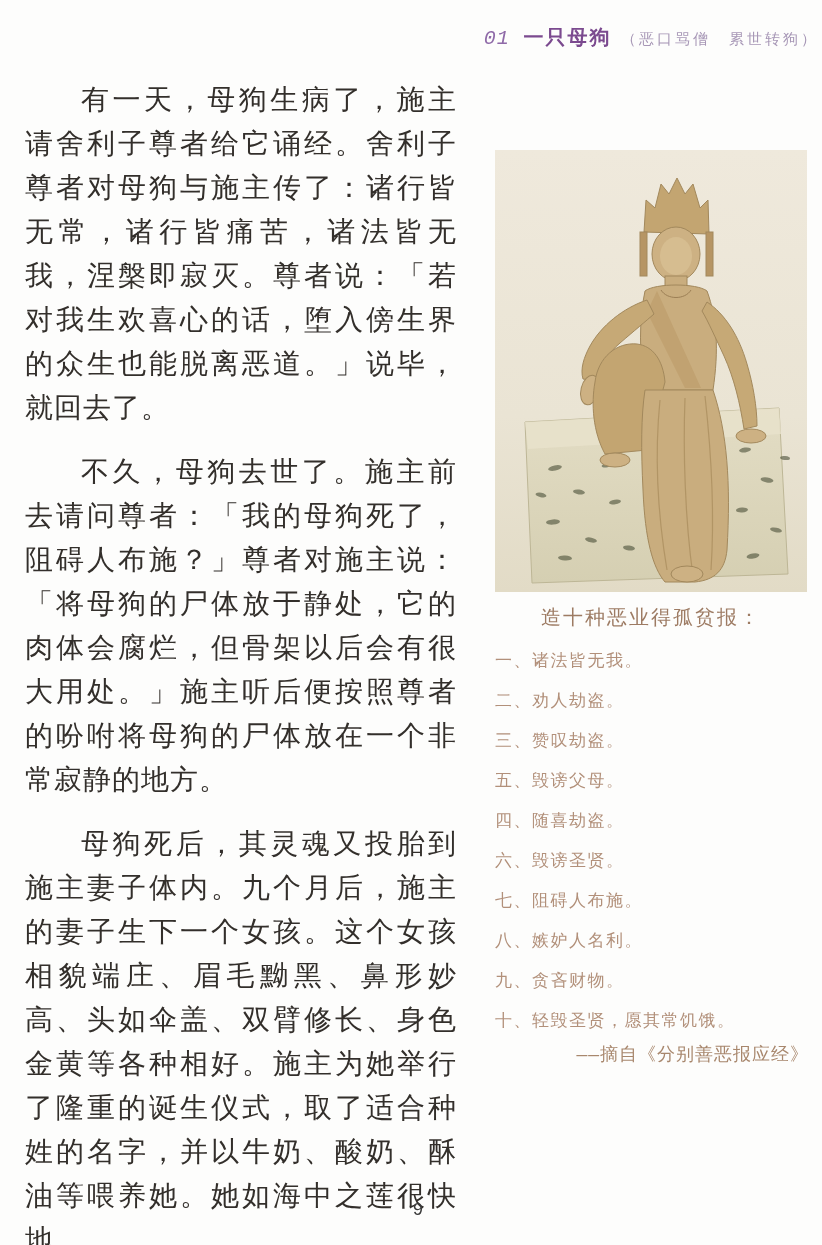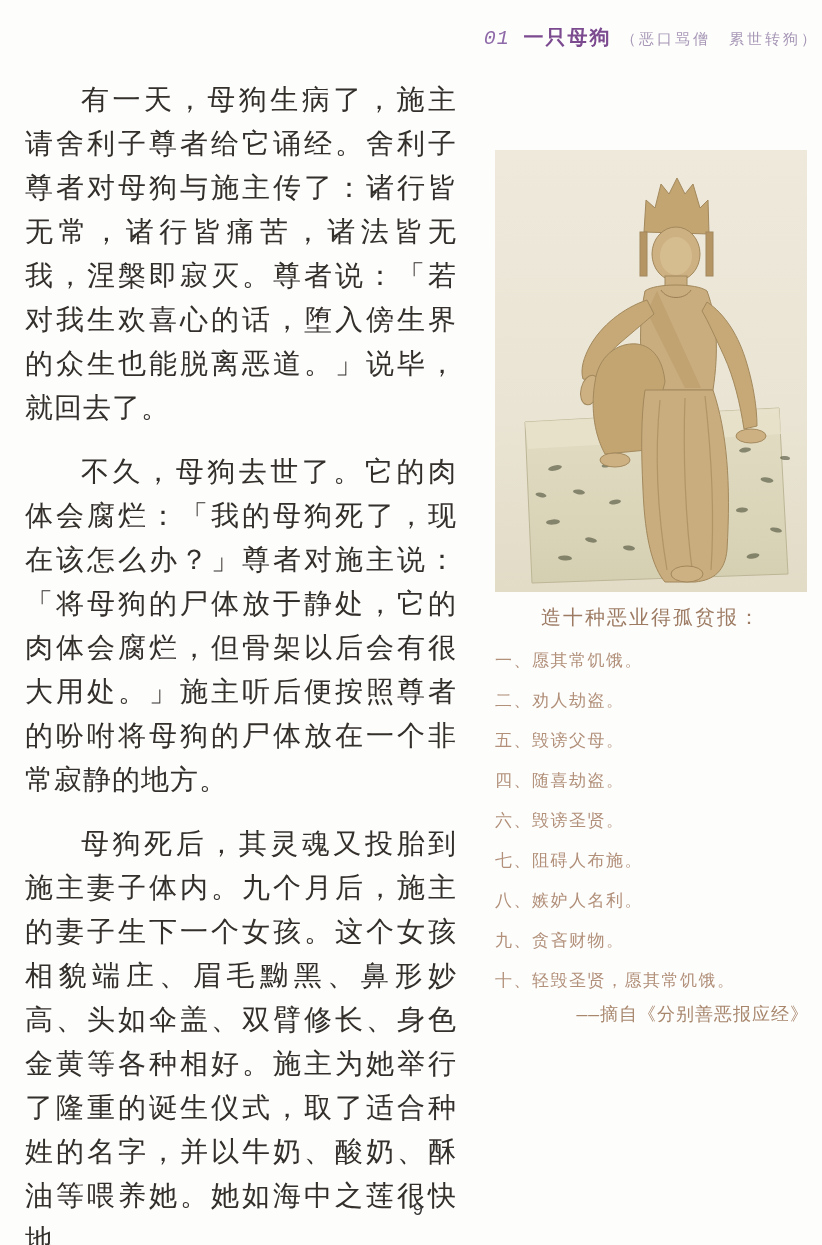--- a/index.html
+++ b/index.html
@@ -93,21 +93,21 @@
 <div class="page">
 
   <div class="chapter-header">
     <span class="chapter-number">01</span>
     <span class="chapter-title">一只母狗</span>
     <span class="chapter-subtitle">（恶口骂僧　累世转狗）</span>
   </div>
 
   <div class="story">
     <p>有一天，母狗生病了，施主请舍利子尊者给它诵经。舍利子尊者对母狗与施主传了：诸行皆无常，诸行皆痛苦，诸法皆无我，涅槃即寂灭。尊者说：「若对我生欢喜心的话，堕入傍生界的众生也能脱离恶道。」说毕，就回去了。</p>
-    <p>不久，母狗去世了。它的肉体会腐烂：「我的母狗死了，现在该怎么办？」尊者对施主说：「将母狗的尸体放于静处，它的肉体会腐烂，但骨架以后会有很大用处。」施主听后便按照尊者的吩咐将母狗的尸体放在一个非常寂静的地方。</p>
+    <p>不久，母狗去世了。施主前去请问尊者：「我的母狗死了，阻碍人布施？」尊者对施主说：「将母狗的尸体放于静处，它的肉体会腐烂，但骨架以后会有很大用处。」施主听后便按照尊者的吩咐将母狗的尸体放在一个非常寂静的地方。</p>
     <p>母狗死后，其灵魂又投胎到施主妻子体内。九个月后，施主的妻子生下一个女孩。这个女孩相貌端庄、眉毛黝黑、鼻形妙高、头如伞盖、双臂修长、身色金黄等各种相好。施主为她举行了隆重的诞生仪式，取了适合种姓的名字，并以牛奶、酸奶、酥油等喂养她。她如海中之莲很快地</p>
   </div>
 
   <div class="photo">
     <svg width="312" height="442" viewBox="0 0 312 442" xmlns="http://www.w3.org/2000/svg">
       <defs>
         <linearGradient id="bg" x1="0" y1="0" x2="0" y2="1">
           <stop offset="0" stop-color="#efe9dc"></stop>
           <stop offset="0.6" stop-color="#eae4d4"></stop>
           <stop offset="1" stop-color="#e2dbc6"></stop>
@@ -167,22 +167,23 @@
         <path d="M150,240 L218,240 C232,282 236,332 232,400 C230,420 220,430 200,432 L170,432 C158,418 150,390 148,340 C146,300 146,266 150,240 Z" fill="#c9ad7e"></path>
         <path d="M165,250 C160,300 162,360 172,420 M190,248 C188,300 190,370 198,426 M210,246 C216,300 220,360 216,420" fill="none" stroke="#ab8e5f" stroke-width="1.2" opacity="0.8"></path>
 
         <ellipse cx="192" cy="424" rx="16" ry="8" fill="#cdb183"></ellipse>
       </g>
     </svg>
   </div>
 
   <div class="caption-title">造十种恶业得孤贫报：</div>
   <div class="evil-list">
-    <div class="item">一、愿其常饥饿。</div>
+    <div class="item">一、诸法皆无我。</div>
     <div class="item">二、劝人劫盗。</div>
+    <div class="item">三、赞叹劫盗。</div>
     <div class="item">五、毁谤父母。</div>
     <div class="item">四、随喜劫盗。</div>
     <div class="item">六、毁谤圣贤。</div>
     <div class="item">七、阻碍人布施。</div>
     <div class="item">八、嫉妒人名利。</div>
     <div class="item">九、贪吝财物。</div>
     <div class="item">十、轻毁圣贤，愿其常饥饿。</div>
     <div class="attribution">——摘自《分别善恶报应经》</div>
   </div>
 

